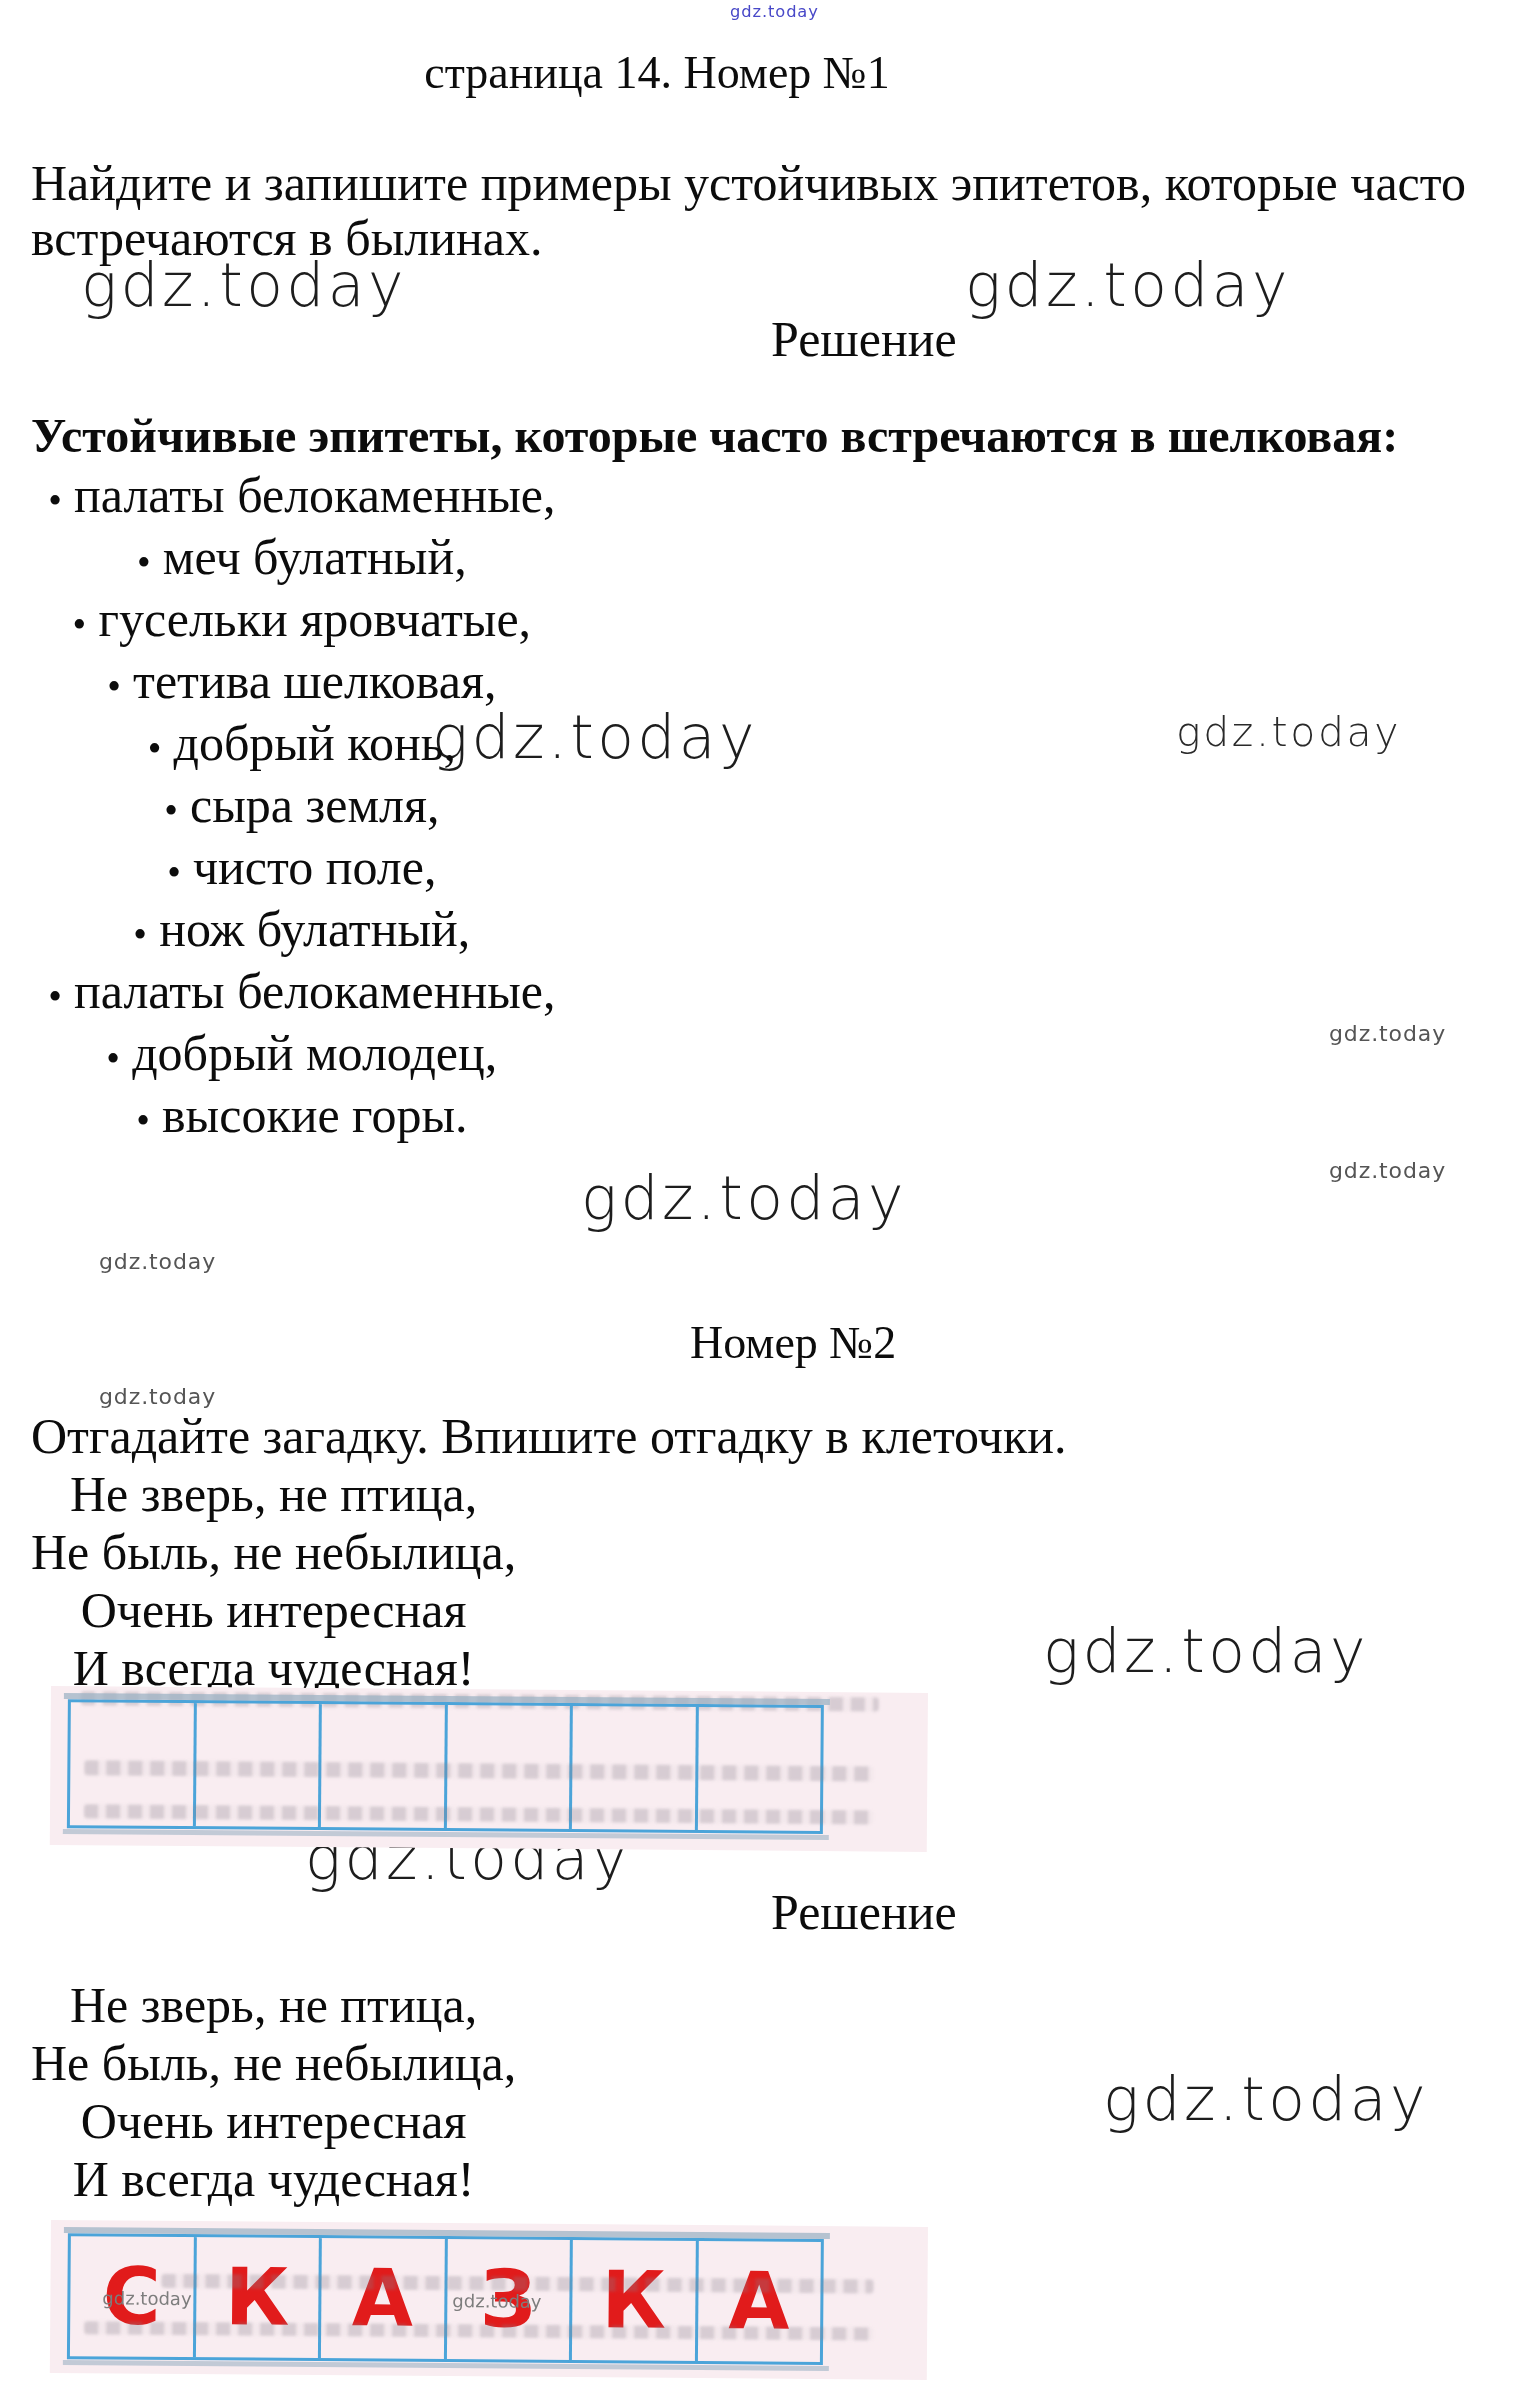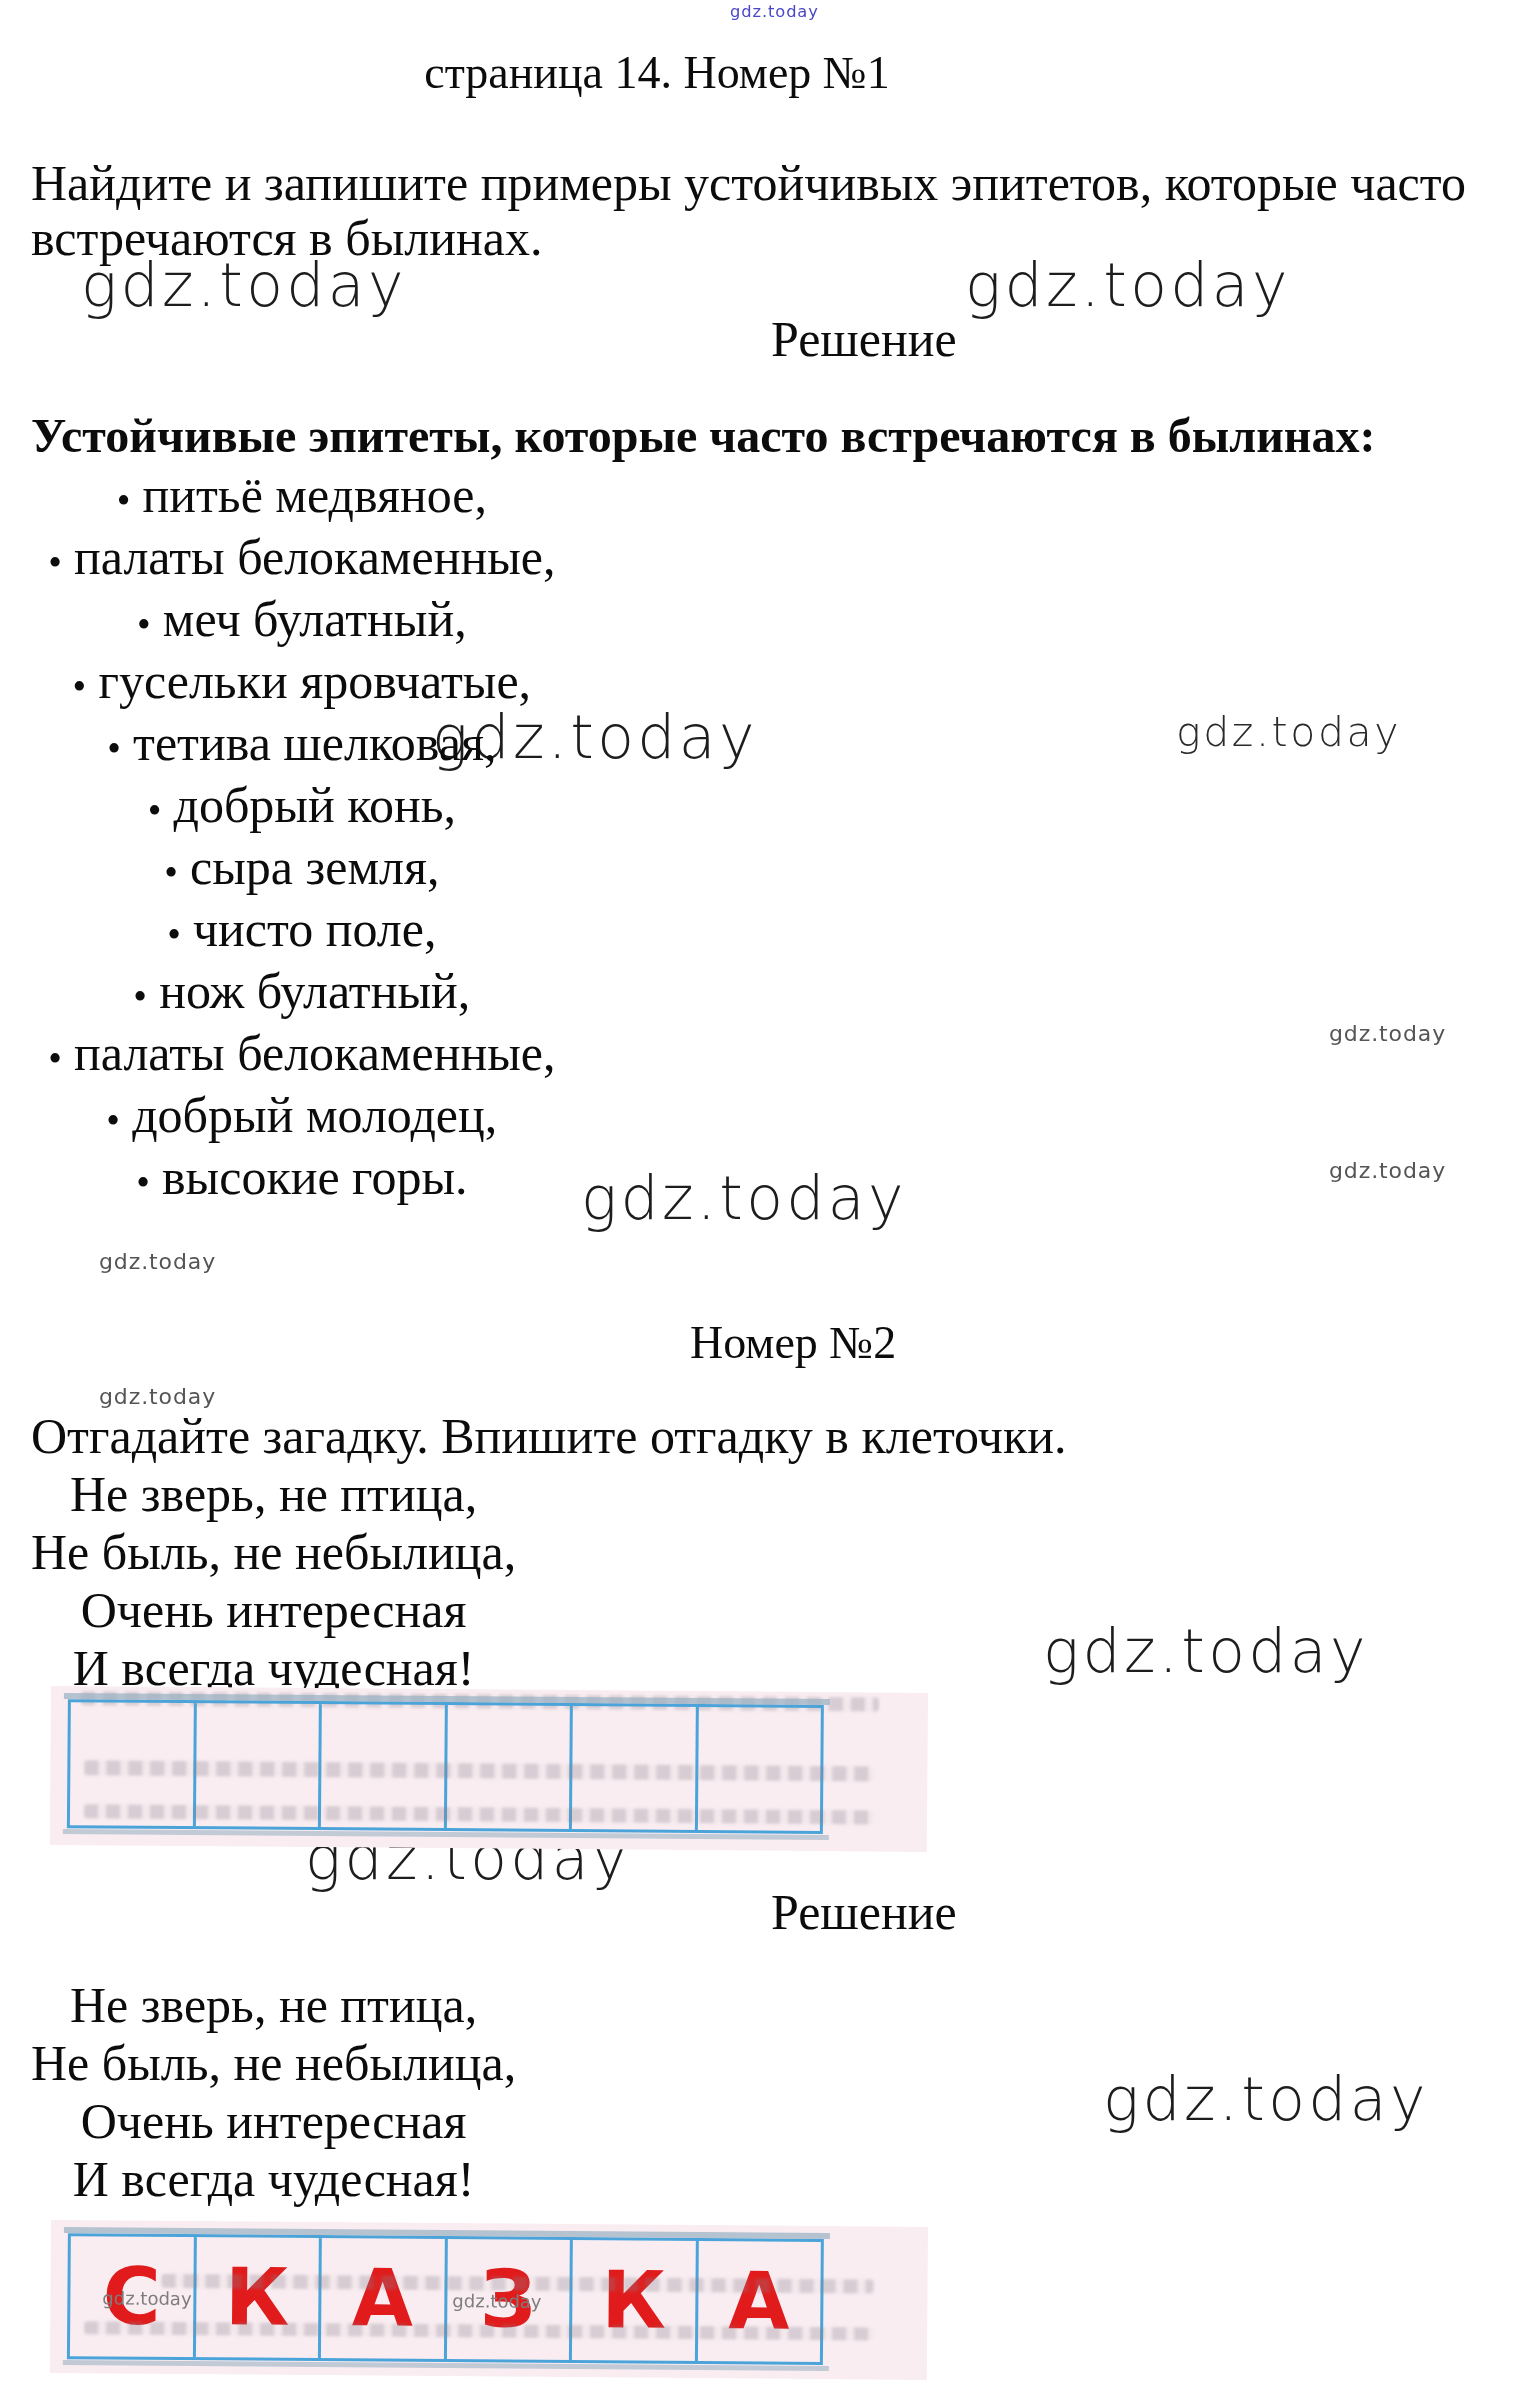--- a/index.html
+++ b/index.html
@@ -85,24 +85,23 @@
 
 <div class="abs title">страница 14. Номер №1</div>
 
 <div class="abs q1l1">Найдите и запишите примеры устойчивых эпитетов, которые часто</div>
 <div class="abs q1l2">встречаются в былинах.</div>
 
 <div class="abs wm wm-big wm1">gdz.today</div>
 <div class="abs sol1">Решение</div>
 <div class="abs wm wm-big wm2">gdz.today</div>
 
-<div class="abs heading">Устойчивые эпитеты, которые часто встречаются в былинах:</div>
+<div class="abs heading">Устойчивые эпитеты, которые часто встречаются в шелковая:</div>
 
 <div class="abs epithets">
-  <div><span class="bullet">•</span><span>питьё медвяное,</span></div>
   <div><span class="bullet">•</span><span>палаты белокаменные,</span></div>
   <div><span class="bullet">•</span><span>меч булатный,</span></div>
   <div><span class="bullet">•</span><span>гусельки яровчатые,</span></div>
   <div><span class="bullet">•</span><span>тетива шелковая,</span></div>
   <div><span class="bullet">•</span><span>добрый конь,</span></div>
   <div><span class="bullet">•</span><span>сыра земля,</span></div>
   <div><span class="bullet">•</span><span>чисто поле,</span></div>
   <div><span class="bullet">•</span><span>нож булатный,</span></div>
   <div><span class="bullet">•</span><span>палаты белокаменные,</span></div>
   <div><span class="bullet">•</span><span>добрый молодец,</span></div>

